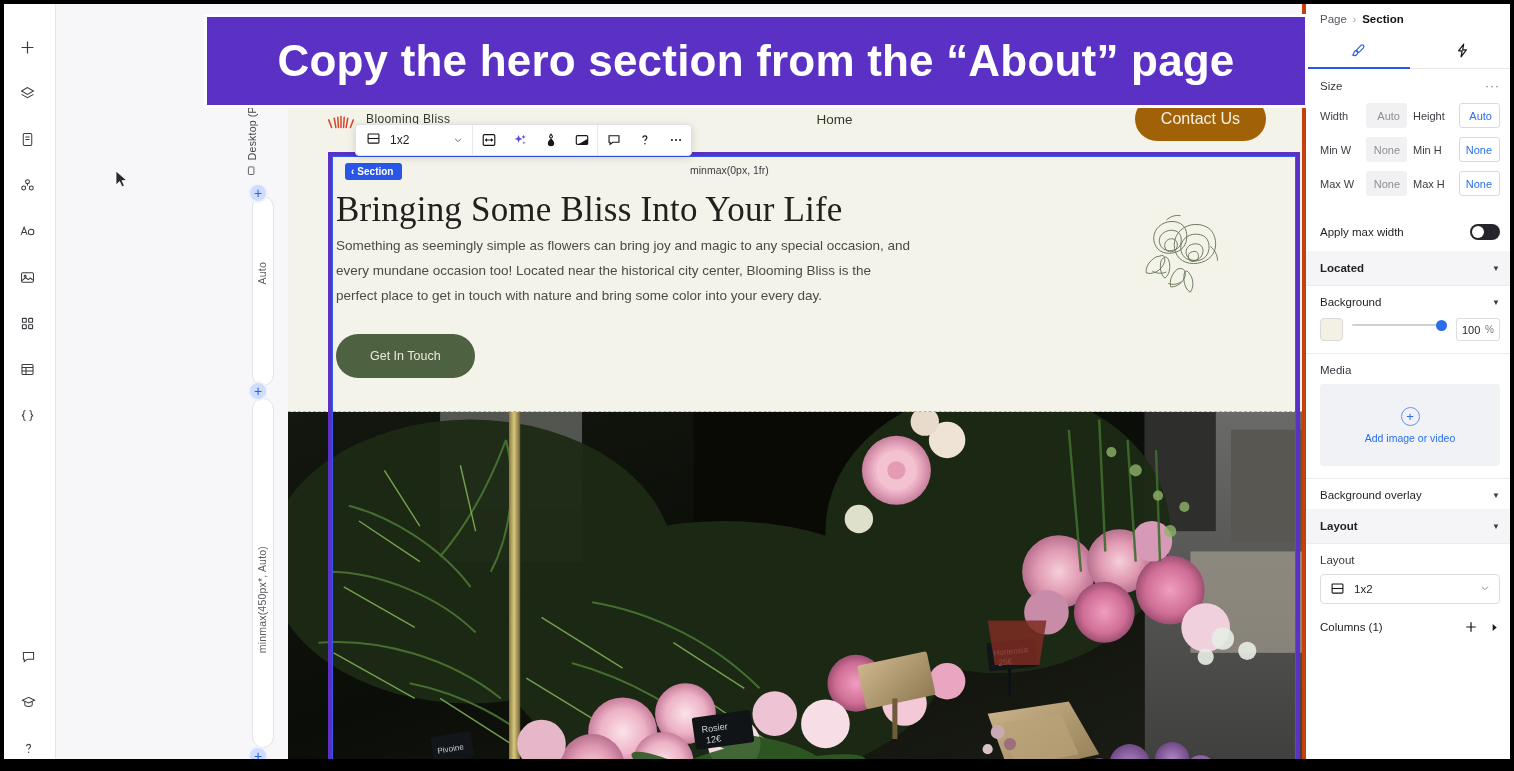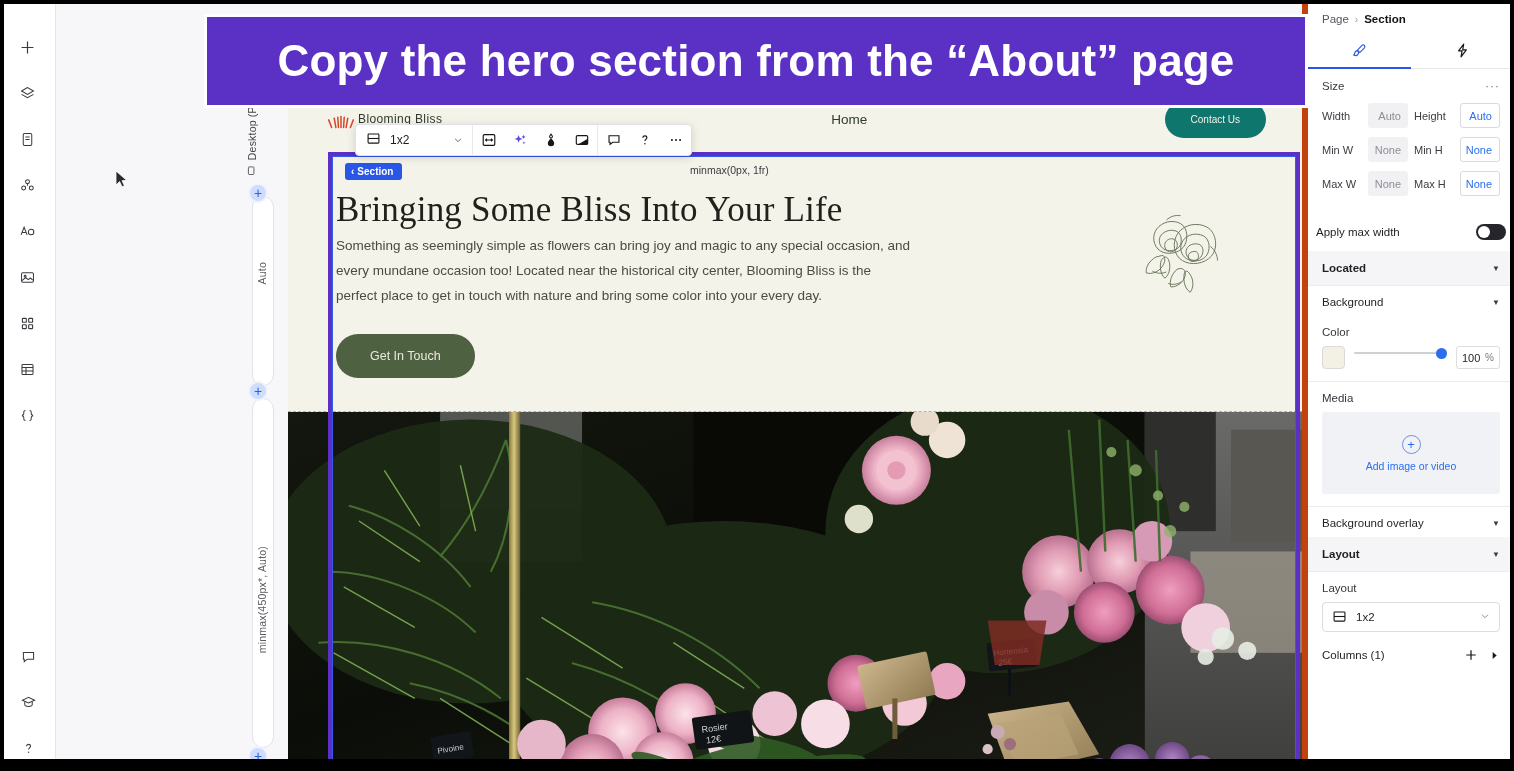--- a/index.html
+++ b/index.html
@@ -56,27 +56,27 @@
 
   
   .site {
     position: absolute; left: 232px; top: 88px; right: 0; bottom: 0;
     background: #f4f3e9; overflow: hidden;
   }
   .site-nav {
     position: relative; height: 62px; background: #f4f3e9;
     display: flex; align-items: center; padding: 0 36px;
   }
-  .brand { display: flex; align-items: center; gap: 0; width: 210px; }
+  .brand { display: flex; align-items: center; gap: 8px; width: 210px; }
   .brand-mark { width: 34px; height: 22px; }
   .brand-name { font-size: 12px; color: #2f3a2c; letter-spacing: .4px; }
   .nav-center { flex: 1; display: flex; justify-content: center; gap: 40px; align-items: flex-end; }
   .nav-link { font-size: 13.5px; color: #2f3a2c; cursor: pointer; }
   .nav-cta {
-    background: #0f766e; color: #f2f1e6; font-size: 10px;
+    background: #a16207; color: #f2f1e6; font-size: 16px;
     padding: 13px 26px; border-radius: 26px; cursor: pointer; white-space: nowrap;
   }
 
   
   .hero {
     position: relative; background: #f4f3e9; padding: 40px 48px 34px 48px;
     min-height: 248px;
   }
   .hero h1 {
     font-family: "Liberation Serif", serif;
@@ -135,21 +135,21 @@
   }
   .tb-layout .lbl { font-size: 12px; color: #1d1d20; flex: 1; }
   .tb-btn {
     width: 31px; height: 100%; display: flex; align-items: center; justify-content: center;
     cursor: pointer; color: #17171a;
   }
 
   
   .right-panel {
     position: absolute; right: 0; top: 0; width: 212px; height: 771px;
-    background: #ffffff; border-left: 6px solid #c2410c;
+    background: #ffffff; border-left: 4px solid #c2410c;
     font-size: 11.5px; color: #1f1f24; overflow: hidden;
   }
   .breadcrumb { display: flex; align-items: center; gap: 6px; padding: 13px 14px 10px 14px; font-size: 11.5px; }
   .bc-dim { color: #55555e; cursor: pointer; }
   .bc-sep { color: #9a9aa2; font-size: 10px; }
   .bc-cur { font-weight: 700; color: #141418; }
   .tabs { display: flex; height: 34px; border-bottom: 1px solid #e8e8ec; }
   .tab { flex: 1; display: flex; align-items: center; justify-content: center; cursor: pointer; position: relative; }
   .tab.active::after {
     content:''; position:absolute; left:0; right:0; bottom:-1px; height:2px; background:#2a56e8;
@@ -176,21 +176,21 @@
   .size-cell .lab { font-size: 11px; color: #3c3c44; width: 40px; }
   .fld {
     flex: 1; height: 25px; border-radius: 3px; display: flex; align-items: center;
     justify-content: flex-end; padding-right: 7px; font-size: 11px; cursor: pointer;
   }
   .fld.dis { background: #f1f1f4; color: #8d8d96; }
   .fld.act { background: #ffffff; border: 1px solid #d9d9df; color: #2a6ef0; }
 
   .toggle-row {
     display: flex; align-items: center; justify-content: space-between;
-    padding: 11px 8px; font-size: 11.5px;
+    padding: 11px 14px; font-size: 11.5px;
   }
   .switch {
     width: 30px; height: 16px; background: #25252b; border-radius: 9px;
     position: relative; cursor: pointer;
   }
   .switch .knob { position: absolute; left: 2px; top: 2px; width: 12px; height: 12px; border-radius: 50%; background: #fff; }
 
   .divider { height: 1px; background: #ececf0; }
 
   .color-row { display: flex; align-items: flex-start; gap: 9px; padding: 2px 14px 12px 14px; }
@@ -725,23 +725,20 @@
     <div class="sec-head">
       <span>Located</span>
       <span class="caret">▼</span>
     </div>
 
     <div class="sub-head">
       <span>Background</span>
       <span class="caret">▼</span>
     </div>
 
-    <div class="plain-head">
-      <span>Color</span>
-    </div>
     <div class="color-row">
       <span class="swatch" style="background:#F2F1E4"></span>
       <span class="slider">
         <span class="track"></span>
         <span class="thumb"></span>
       </span>
       <span class="pct">
         <span>100</span>
         <span class="unit">%</span>
       </span>

